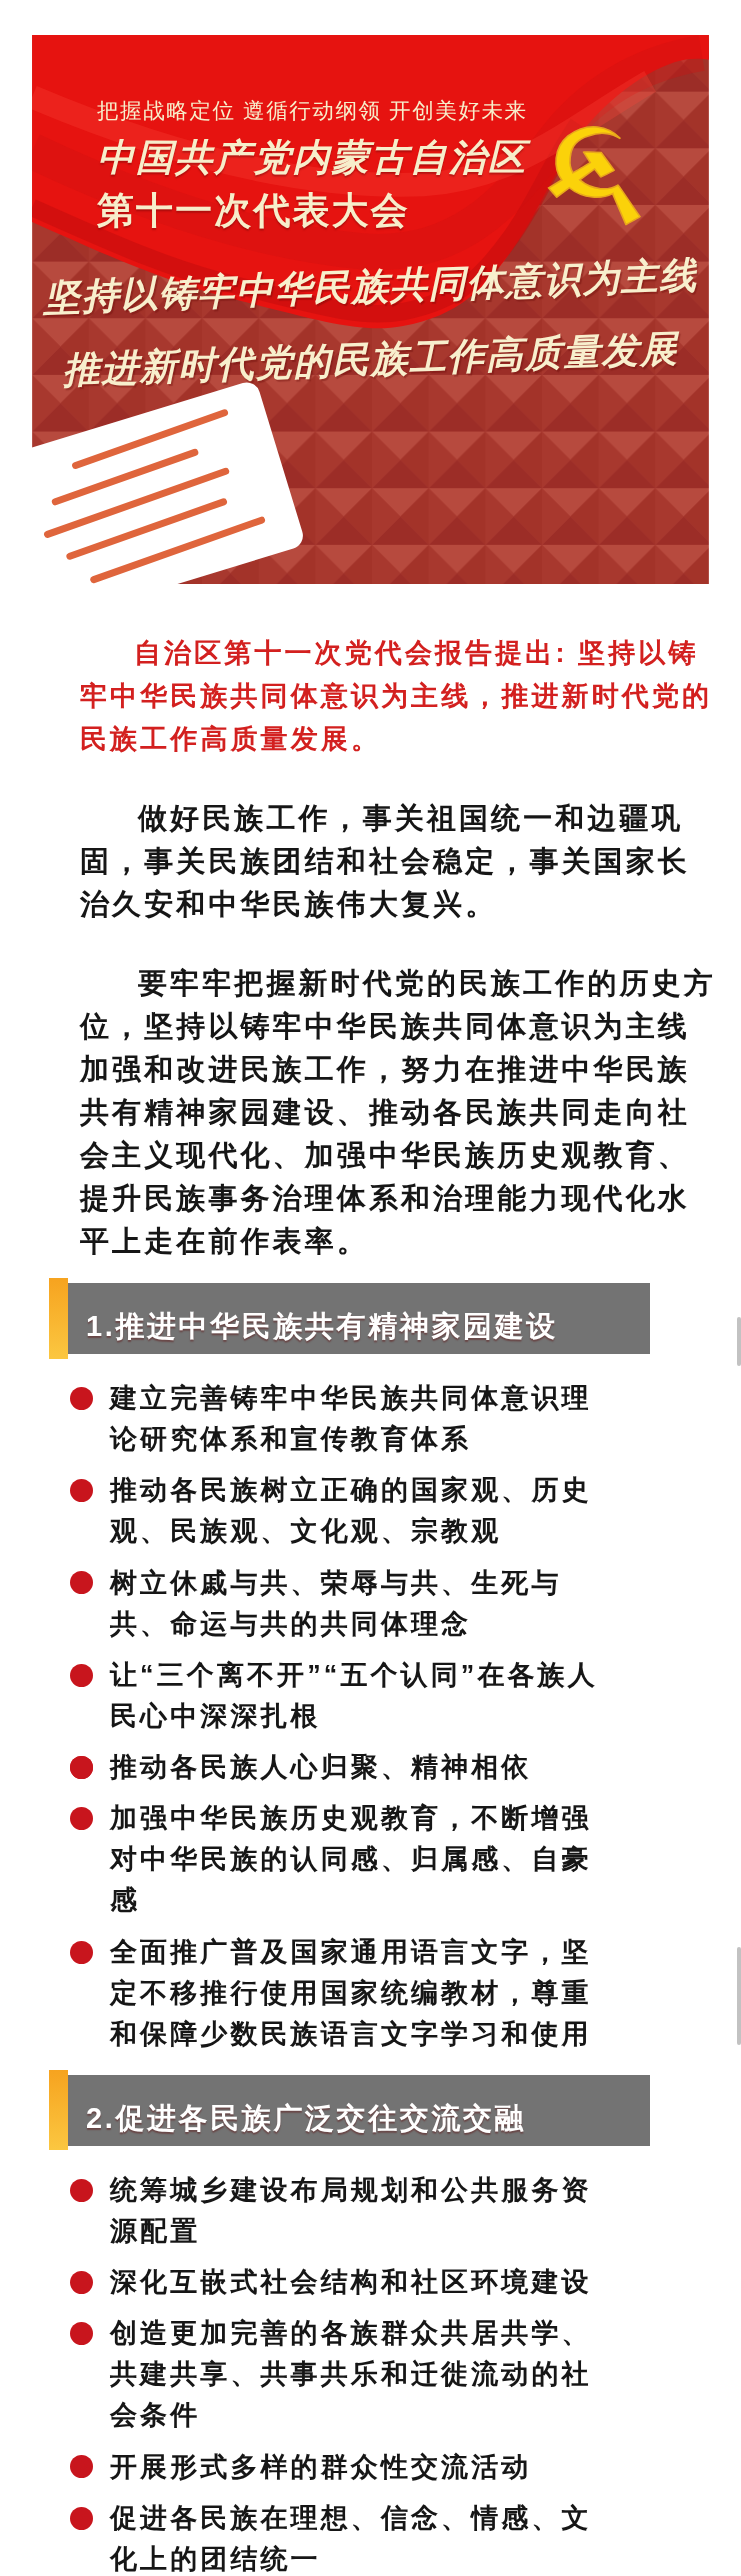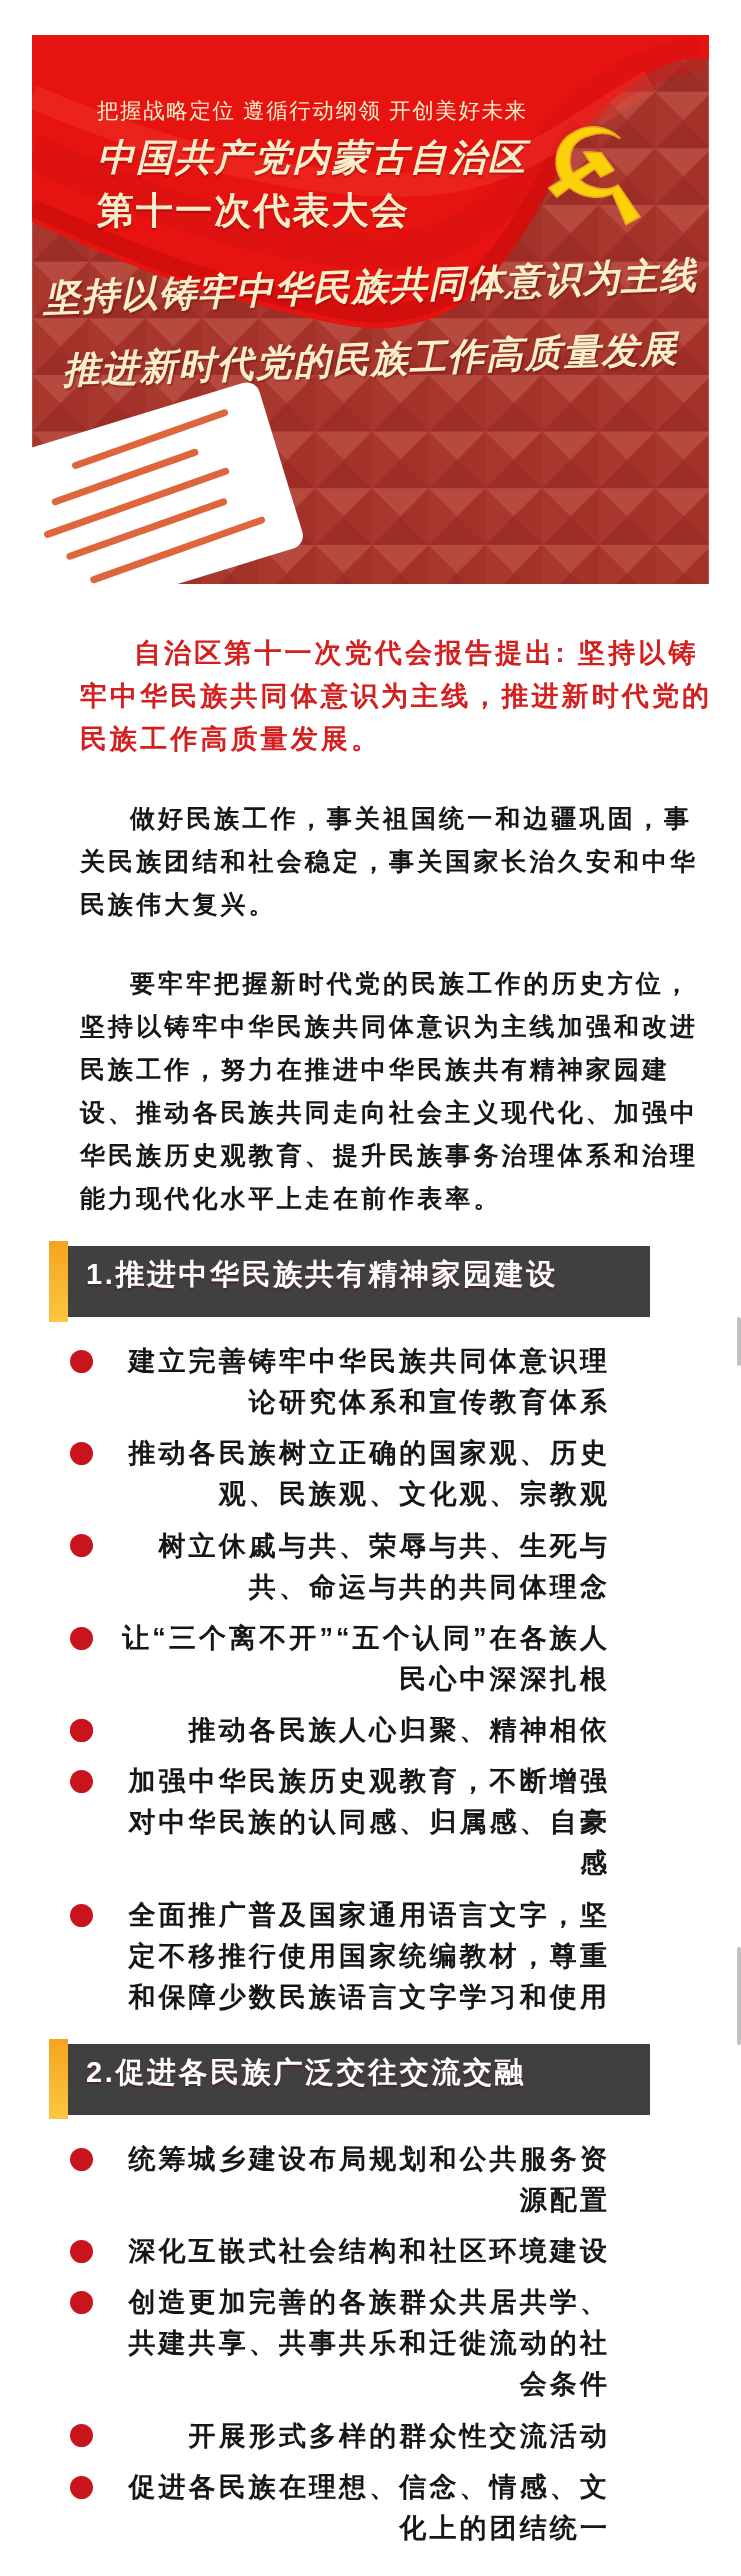--- a/index.html
+++ b/index.html
@@ -29,33 +29,33 @@
   .pl2{top:52px;left:47px;width:155px;}
   .pl3{top:80px;left:30px;width:196px;}
   .pl4{top:108px;left:45px;width:170px;}
   .pl5{top:137px;left:61px;width:185px;}
 
   
   .content{position:absolute;left:0;top:584px;width:682px;}
   .lead{margin:48px 23px 0 80px;width:639px;box-sizing:border-box;color:#d3201f;
         font-size:27px;line-height:43px;letter-spacing:3.1px;font-weight:700;text-indent:2em;}
   .para{margin:36px 23px 0 80px;width:639px;box-sizing:border-box;color:#161616;
-        font-size:25px;line-height:43px;letter-spacing:3.1px;font-weight:700;text-indent:2em;}
+        font-size:29px;line-height:43px;letter-spacing:3.1px;font-weight:700;text-indent:2em;}
 
-  .secbar{position:relative;margin:26px 32px 0 58px;background:#404040;min-height:71px;
-          box-sizing:border-box;display:flex;flex-direction:column;justify-content:flex-start;
+  .secbar{position:relative;margin:20px 32px 0 58px;background:#737373;min-height:71px;
+          box-sizing:border-box;display:flex;flex-direction:column;justify-content:flex-end;
           padding:8.2px 15.5px 8.2px 28px;}
   .accent{position:absolute;left:-9.3px;top:-4.6px;bottom:-4.6px;width:19px;
           background:linear-gradient(180deg,#f6a31f,#fbc741);}
   .sec-title{color:#ffffff;font-size:29px;font-weight:700;letter-spacing:2.6px;line-height:40px;
              text-shadow:0 1.5px 1.5px rgba(90,5,5,.4);}
 
   ul.blist{margin:24px 0 0 0;padding:0 72px 0 70px;list-style:none;}
   ul.blist li{position:relative;padding-left:40px;margin-bottom:10.3px;color:#161616;
-              font-size:27px;line-height:41px;letter-spacing:3.1px;font-weight:700;max-width:561px;text-align:right;}
+              font-size:27px;line-height:41px;letter-spacing:3.1px;font-weight:700;max-width:561px;}
   .dot{position:absolute;left:0;top:8.8px;width:23px;height:23px;border-radius:50%;background:#c8151d;}
 
   
   .sb{position:absolute;right:1px;width:3.6px;border-radius:2.1px;background:#c2c2c2;}
   .sb1{top:1317px;height:49px;}
   .sb2{top:1947px;height:98px;}
 </style>
 </head>
 <body>
 

